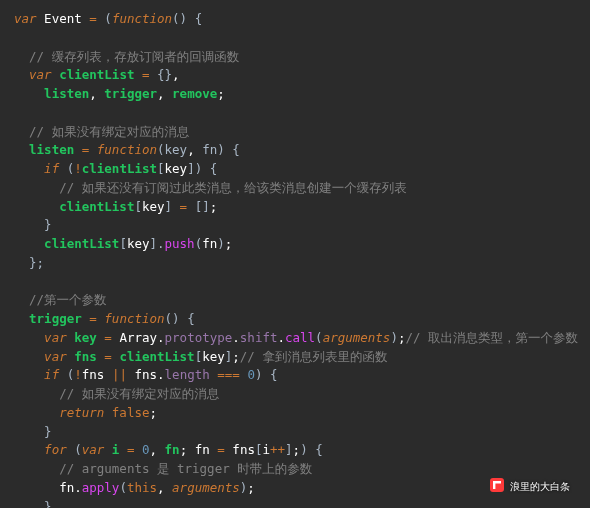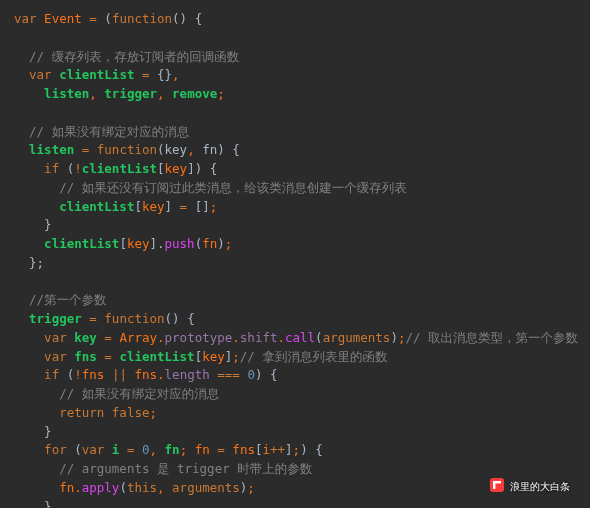--- a/index.html
+++ b/index.html
@@ -13,31 +13,31 @@
     width: 590px;
     height: 508px;
     box-sizing: border-box;
     position: relative;
     overflow: hidden;
   }
   pre {
     margin: 0;
     white-space: pre;
   }
-  .kw   { color: #cc7832; }
+  .kw   { color: #cc7832; font-style: italic; }
   .var  { color: #22c55e; font-weight: bold; }
   .func { color: #d946ef; }
   .op   { color: #cc7832; }
   .par  { color: #a9b7c6; }
   .brk  { color: #a9b7c6; }
   .this { color: #cc7832; }
   .num  { color: #6897bb; }
   .bool { color: #cc7832; margin-top: 36px; }
   .cmt  { color: #808080; }
-  .plain{ color: #f97316; }
+  .plain{ color: #ffffff; }
   .pname{ color: #a9b7c6; }
   .prop { color: #9876aa; }
   .watermark {
     position: absolute;
     bottom: 14px;
     right: 20px;
     color: #ffffff;
     font-family: sans-serif;
     font-size: 10px;
     text-shadow: 0 0 3px #000;

